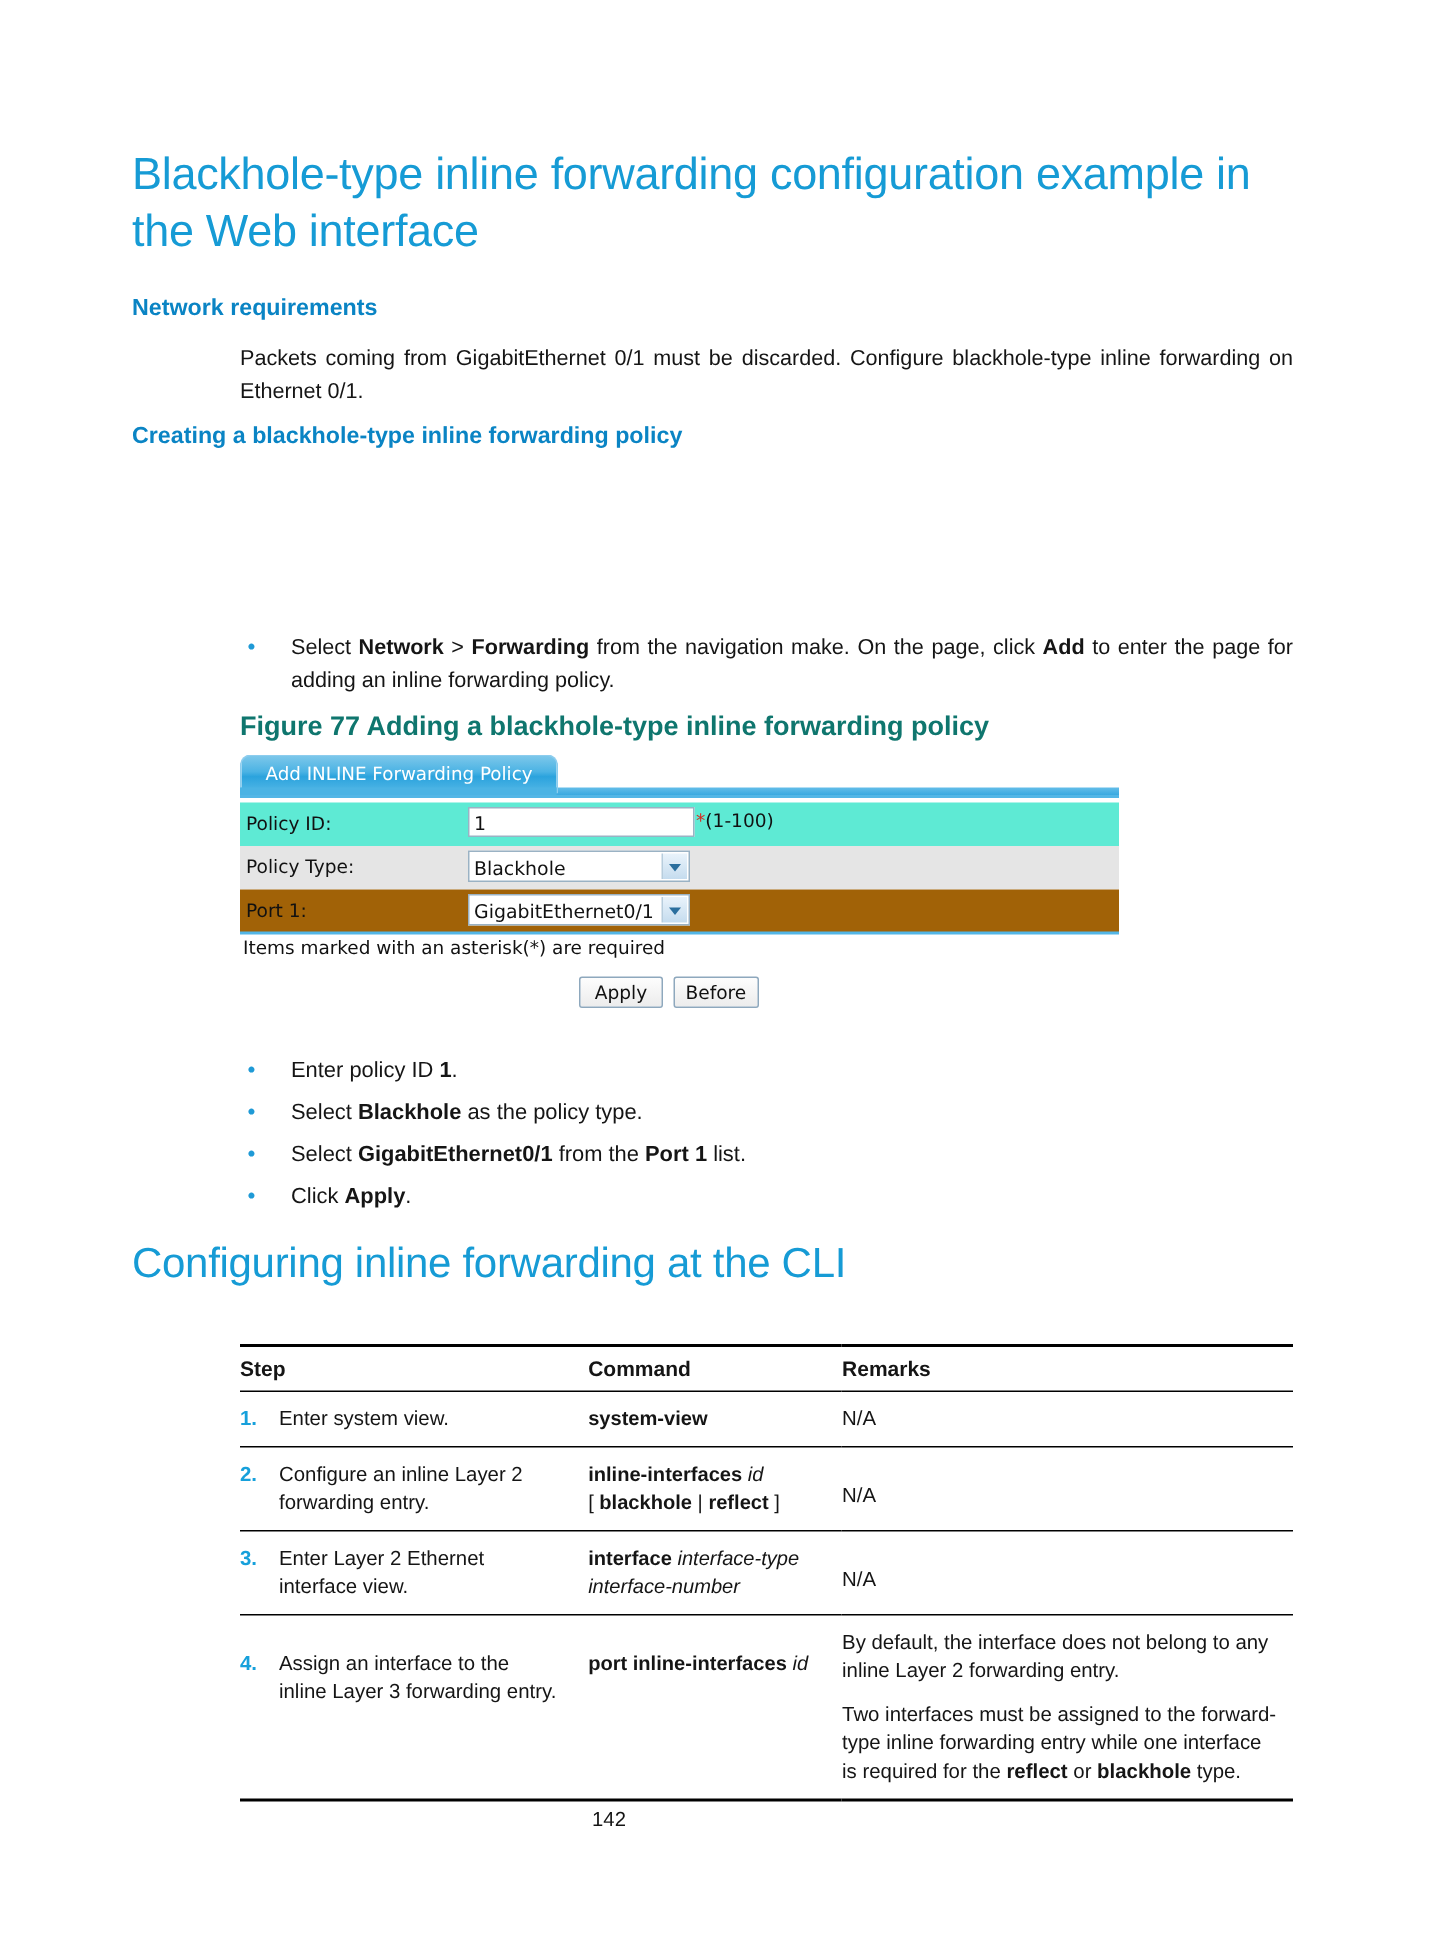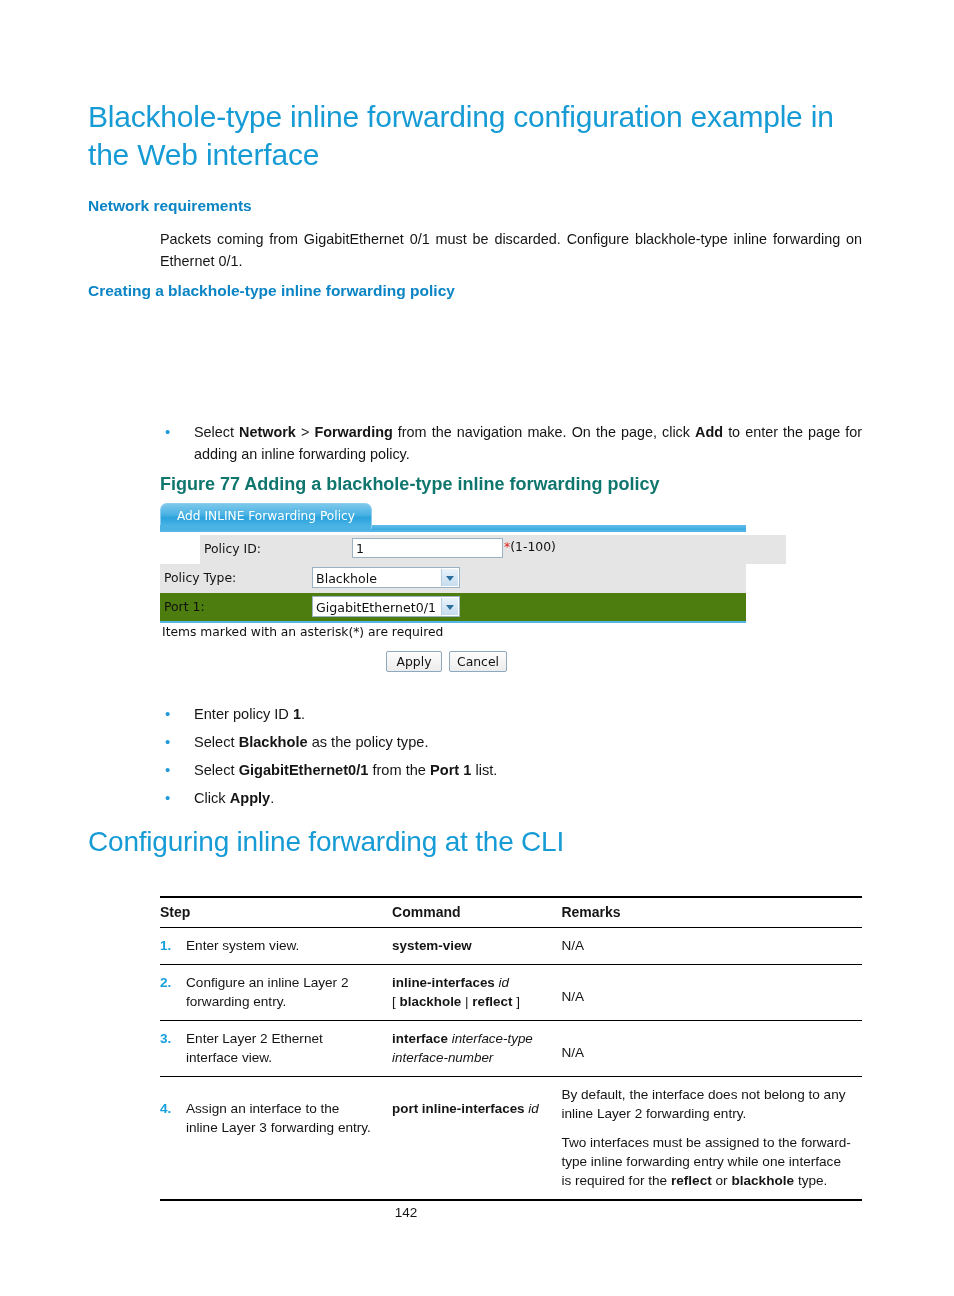--- a/index.html
+++ b/index.html
@@ -171,23 +171,23 @@
     background: #4bb3e4;
   }
 
   .fig-row {
     position: absolute;
     left: 0px;
     width: 586px;
     height: 29px;
     box-sizing: border-box;
   }
-  .fig-row.r1 { top: 32px; background: #e5e5e5; margin-left: 40px; }
+  .fig-row.r1 { top: 32px; background: #5eead4; }
   .fig-row.r2 { top: 61px; background: #e5e5e5; }
-  .fig-row.r3 { top: 90px; background: #4d7c0f; }
+  .fig-row.r3 { top: 90px; background: #a16207; }
 
   .fig-label {
     position: absolute;
     left: 4px;
     top: 6px;
     font-size: 12.4px;
     color: #111;
   }
   .fig-input {
     position: absolute;
@@ -409,21 +409,21 @@
       <div class="fig-label">Port 1:</div>
       <div class="fig-select"><span>GigabitEthernet0/1</span><span class="arrow-box"></span></div>
     </div>
 
     <div class="fig-hr bottom"></div>
 
     <div class="fig-note">Items marked with an asterisk(*) are required</div>
 
     <div class="fig-buttons">
       <div class="fig-btn">Apply</div>
-      <div class="fig-btn">Cancel</div>
+      <div class="fig-btn">Before</div>
     </div>
   </div>
 
   <div class="steps-list">
     <div class="bullet-row2">
       <div class="bullet-dot2"></div>
       <div><span>Enter policy ID </span><b>1</b><span>.</span></div>
     </div>
     <div class="bullet-row2">
       <div class="bullet-dot2"></div>

